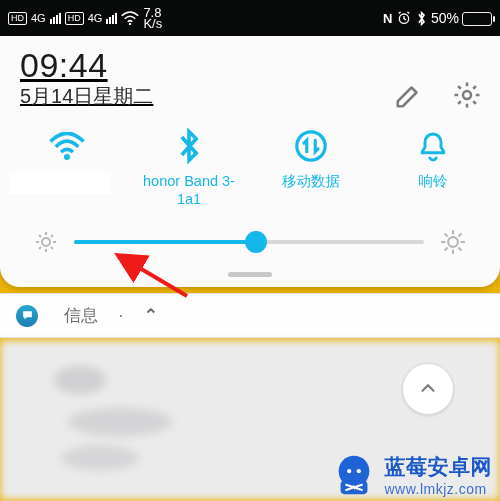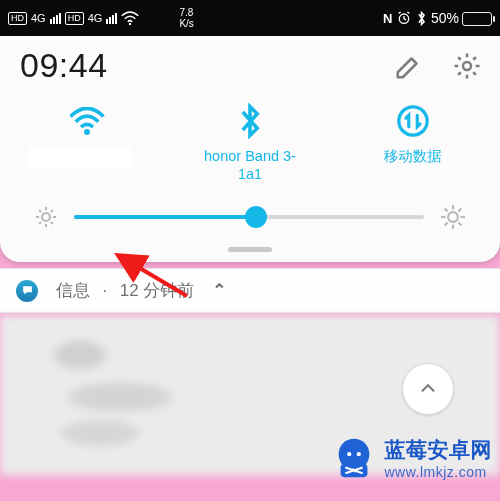--- a/index.html
+++ b/index.html
@@ -1,45 +1,46 @@
 <!DOCTYPE html>
 <html><head>
 <meta charset="utf-8">
 <style>
   * { box-sizing: border-box; margin: 0; padding: 0; }
   html, body { width: 500px; height: 501px; font-family: "PingFang SC","Segoe UI",sans-serif; background:#e7e7e8; }
-  .screen { width:500px; height:501px; position:relative; overflow:hidden; background:#f9a8d4; }
+  .screen { width:500px; height:501px; position:relative; overflow:hidden; background:#eab308; }
   
   .status-bar {
     width:100%; height:36px; background:#080909; color:#fff;
     display:flex; align-items:center; justify-content:space-between;
     padding:0 8px; font-size:14px;
   }
   .status-left, .status-right { display:flex; align-items:center; gap:4px; }
   .status-left .hd { font-size:9px; line-height:9px; padding:1px 2px; border:1px solid #fff; border-radius:2px; }
   .status-left .sig { display:flex; align-items:flex-end; gap:1px; }
   .status-left .sig span { width:2px; background:#fff; display:inline-block;}
   .status-left .sig span:nth-child(1){height:5px;}
   .status-left .sig span:nth-child(2){height:7px;}
   .status-left .sig span:nth-child(3){height:9px;}
   .status-left .sig span:nth-child(4){height:11px;}
-  .net-rate { font-size:10px; line-height:11px; text-align:left;margin-left:36px; }
+  .net-rate { font-size:13px; line-height:11px; text-align:left; }
   .status-right .nfc { font-weight:700; font-size:13px; letter-spacing:-0.5px;}
   .battery { display:flex; align-items:flex-end; gap:3px;}
   .batt-body { width:30px; height:14px; border:1.5px solid #eee; border-radius:3px; position:relative; }
   .batt-body::after{content:""; position:absolute; right:-4px; top:3px; width:2.5px; height:6px; background:#eee; border-radius:1px;}
   .batt-fill { height:100%; width:50%; background:#eee; }
   
   .panel {
     background:#fbfbfc; border-radius:0 0 20px 20px; padding-bottom:4px;
     box-shadow:0 2px 6px rgba(0,0,0,0.18);
   }
   .panel-top {
-    display:flex; align-items:center; justify-content:space-between;
+    display:flex; align-items:flex-end; justify-content:space-between;
     padding:10px 18px 2px 20px;
+    text-decoration:underline;
   }
   .clock-block .time { font-size:34px; font-weight:400; color:#1b1b1b; letter-spacing:.5px;}
   .clock-block .date { font-size:20px; color:#2b2b2b; margin-top:-2px;}
   .panel-actions { display:flex; align-items:center; gap:28px; color:#7b7b7c;}
   
   .qs {
     display:flex; justify-content:space-around; align-items:flex-start;
     padding:14px 6px 10px 6px;
   }
   .qs-item { width:92px; display:flex; flex-direction:column; align-items:center; gap:6px; position:relative;}
@@ -60,21 +61,21 @@
   .sun { color:#b7b7b8; }
   .slider { flex:1; height:28px; position:relative; }
   .track { position:absolute; top:12px; left:0; right:0; height:4px; background:#d7d7d8; border-radius:2px; }
   .fill  { position:absolute; top:12px; left:0; height:4px; background:#15b8e8; border-radius:2px; width:52%; }
   .thumb { position:absolute; top:3px; left:52%; transform:translateX(-50%); width:22px; height:22px; border-radius:50%; background:#15b8e8; }
   .grab  { width:44px; height:5px; border-radius:3px; background:#c8c8c9; margin:4px auto 6px auto; }
   
   .notif {
     margin-top:6px; width:100%; background:#fefeff;
     border-top:1px solid #e2e2e3; border-bottom:1px solid #e2e2e3;
-    display:flex; align-items:center; gap:18px; padding:10px 16px;
+    display:flex; align-items:center; gap:26px; padding:10px 16px;
     font-size:17px; color:#6f6f70;
   }
   .notif .bubble {
     width:22px; height:22px; border-radius:50%;
     background:linear-gradient(#2aa7d2,#1d7db4);
     display:flex; align-items:center; justify-content:center;
   }
   
   .blurred {
     position:relative; height:160px; margin-top:2px;
@@ -90,21 +91,21 @@
     border-radius:50%; background:#fff; border:1px solid #dadadb;
     display:flex; align-items:center; justify-content:center;
     box-shadow:0 1px 3px rgba(0,0,0,.12);
   }
   
   .arrow-annot {
     position:absolute; left:113px; top:252px; pointer-events:none;
   }
   
   .wm {
-    position:absolute; right:8px; bottom:20px; display:flex; align-items:center; gap:8px;
+    position:absolute; right:8px; bottom:3px; display:flex; align-items:center; gap:8px;
     color:#1a57c7; font-weight:700; font-size:21px; letter-spacing:.5px;
     font-family:"PingFang SC",sans-serif;
   }
   .wm .logo {
     width:46px; height:46px;
   }
   svg { display:block; }
 </style>
 </head>
 <body>
@@ -159,20 +160,21 @@
         <span>50%</span>
         <span class="batt-body"><span class="batt-fill"></span></span>
       </span>
     </div>
   </div>
 
   <div class="panel">
     <div class="panel-top">
       <div class="clock-block">
         <div class="time">09:44</div>
+        <div class="date">5月14日星期二</div>
       </div>
       <div class="panel-actions">
         <span>
           <svg width="30" height="30" viewBox="0 0 24 24">
               <path d="M3 17l11-11 4 4-11 11H3v-4z M14 6l4 4" fill="none" stroke="#7d7d7e" stroke-width="2" stroke-linejoin="round"></path>
             </svg>
         </span>
         <span>
           <svg width="30" height="30" viewBox="0 0 24 24">
               <circle cx="12" cy="12" r="3.2" fill="none" stroke="#7d7d7e" stroke-width="2"></circle>
@@ -204,20 +206,29 @@
         <span class="qs-label">honor Band 3-1a1</span>
       </div>
       <div class="qs-item data">
         <span class="qs-ic active">
           <svg width="34" height="34" viewBox="0 0 24 24">
               <circle cx="12" cy="12" r="10" fill="none" stroke="#15b8e8" stroke-width="2.3"></circle>
               <path d="M9 16V8l-2 2M15 8v8l2-2" fill="none" stroke="#15b8e8" stroke-width="2.2" stroke-linecap="round"></path>
             </svg>
         </span>
         <span class="qs-label">移动数据</span>
+      </div>
+      <div class="qs-item ring">
+        <span class="qs-ic active">
+          <svg width="32" height="34" viewBox="0 0 24 24">
+              <path d="M12 3a6 6 0 0 0-6 6v4l-2 3v1h16v-1l-2-3V9a6 6 0 0 0-6-6z" fill="none" stroke="#15b8e8" stroke-width="2.2"></path>
+              <path d="M9.5 20a2.5 2.5 0 0 0 5 0" fill="none" stroke="#15b8e8" stroke-width="2.2"></path>
+            </svg>
+        </span>
+        <span class="qs-label">响铃</span>
       </div>
     </div>
 
     <div class="bright">
       <span class="sun">
         <svg width="24" height="24" viewBox="0 0 24 24">
             <circle cx="12" cy="12" r="4" fill="none" stroke="#b7b7b8" stroke-width="2"></circle>
             <g stroke="#b7b7b8" stroke-width="2">
               <line x1="12" y1="2" x2="12" y2="5"></line>
               <line x1="12" y1="19" x2="12" y2="22"></line>
@@ -255,21 +266,20 @@
   </div>
 
   <div class="notif">
     <span class="bubble">
       <svg width="13" height="13" viewBox="0 0 24 24">
           <path d="M4 4h16v11H11l-5 4v-4H4z" fill="#fff"></path>
         </svg>
     </span>
     <span>信息</span>
     <span style="margin:0 -6px;"> · </span>
-    <span>12 分钟前</span>
     <span style="font-weight:700;">⌃</span>
   </div>
 
   <div class="blurred"></div>
   <div class="fab">
     <svg width="22" height="22" viewBox="0 0 24 24">
         <path d="M6 14l6-6 6 6" fill="none" stroke="#7d7d7e" stroke-width="2.4" stroke-linecap="round"></path>
       </svg>
   </div>
 

